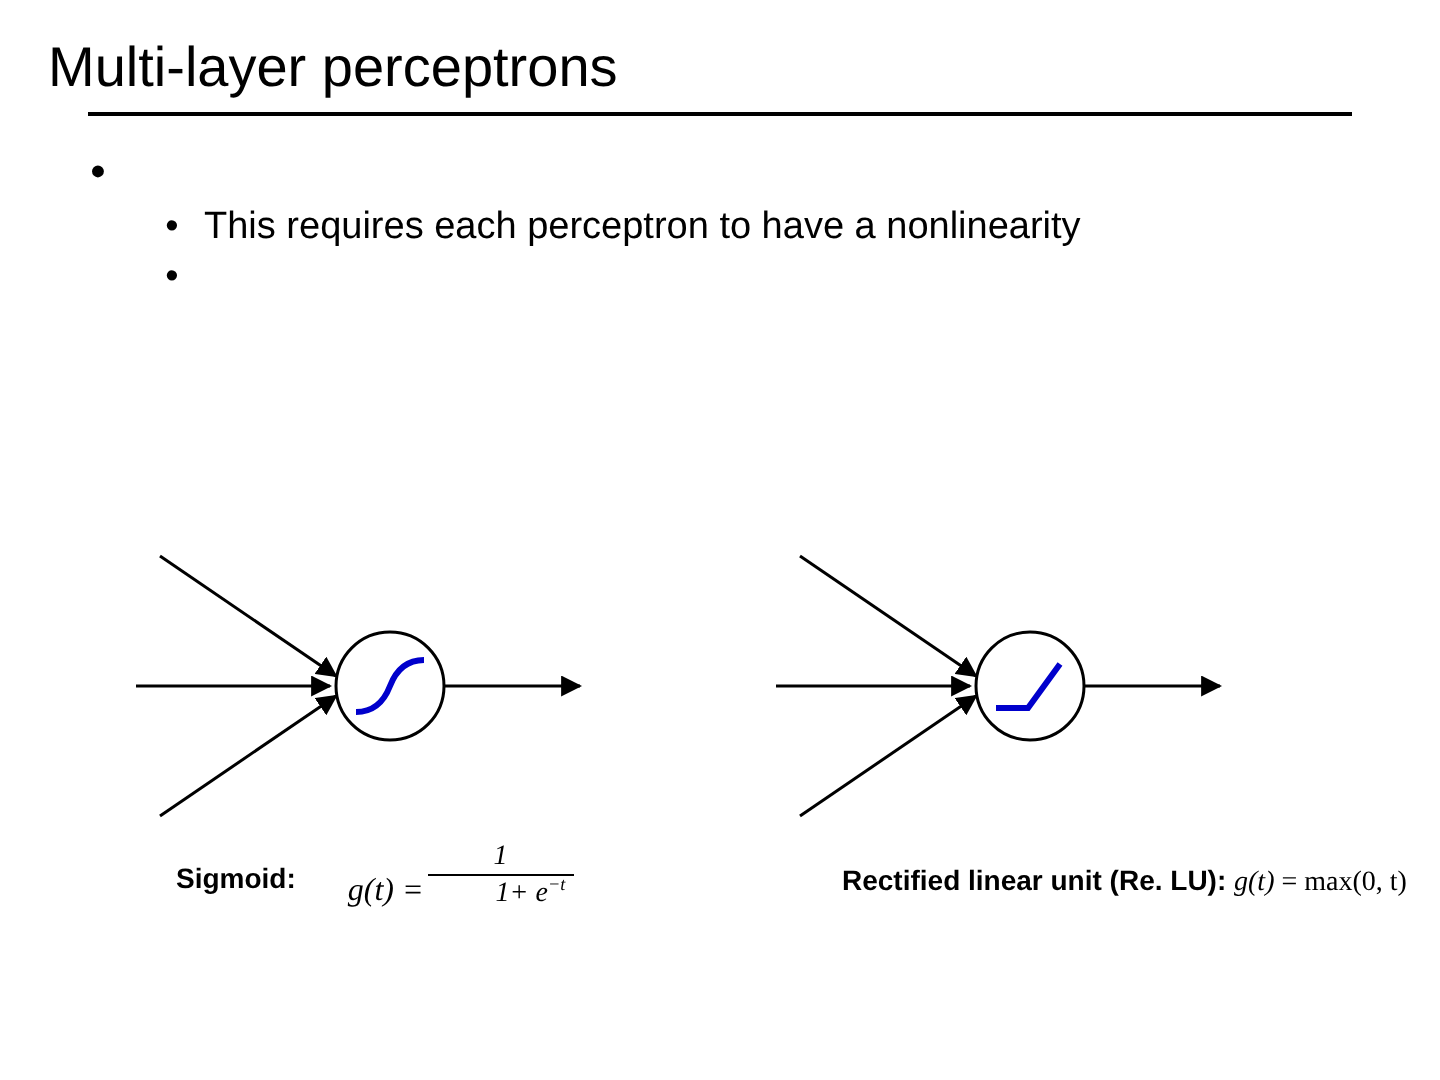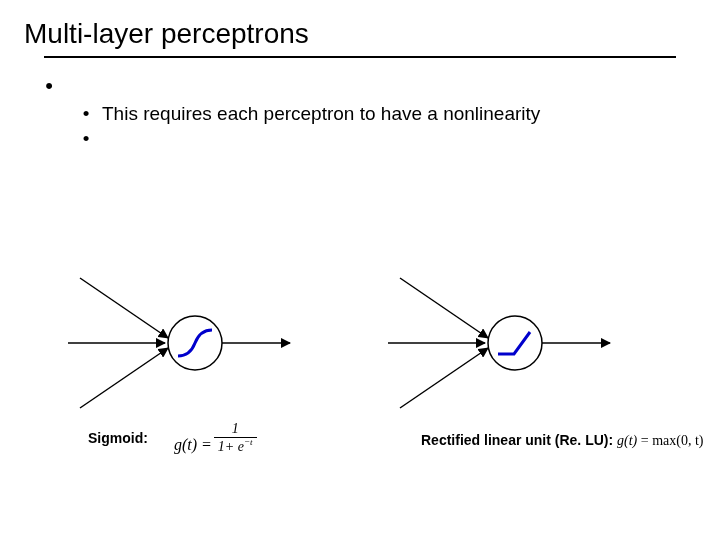--- a/index.html
+++ b/index.html
@@ -85,21 +85,21 @@
   .frac {
     display: inline-flex;
     flex-direction: column;
     align-items: center;
     font-size: 14px;
     line-height: 1.05;
     margin-left: 2px;
   }
   .frac .num { padding: 0 4px; }
   .frac .bar { width: 100%; height: 1px; background: #000; }
-  .frac .den { padding: 0 4px; }
+  .frac .den { padding: 0 4px; margin-left: 30px; }
   sup.neg { font-size: 0.65em; font-style: italic; }
 </style>
 </head>
 <body>
 
 <div class="title">Multi-layer perceptrons</div>
 <div class="title-rule"></div>
 
 <div class="bullet-l1">
   <div class="dot">•</div>

